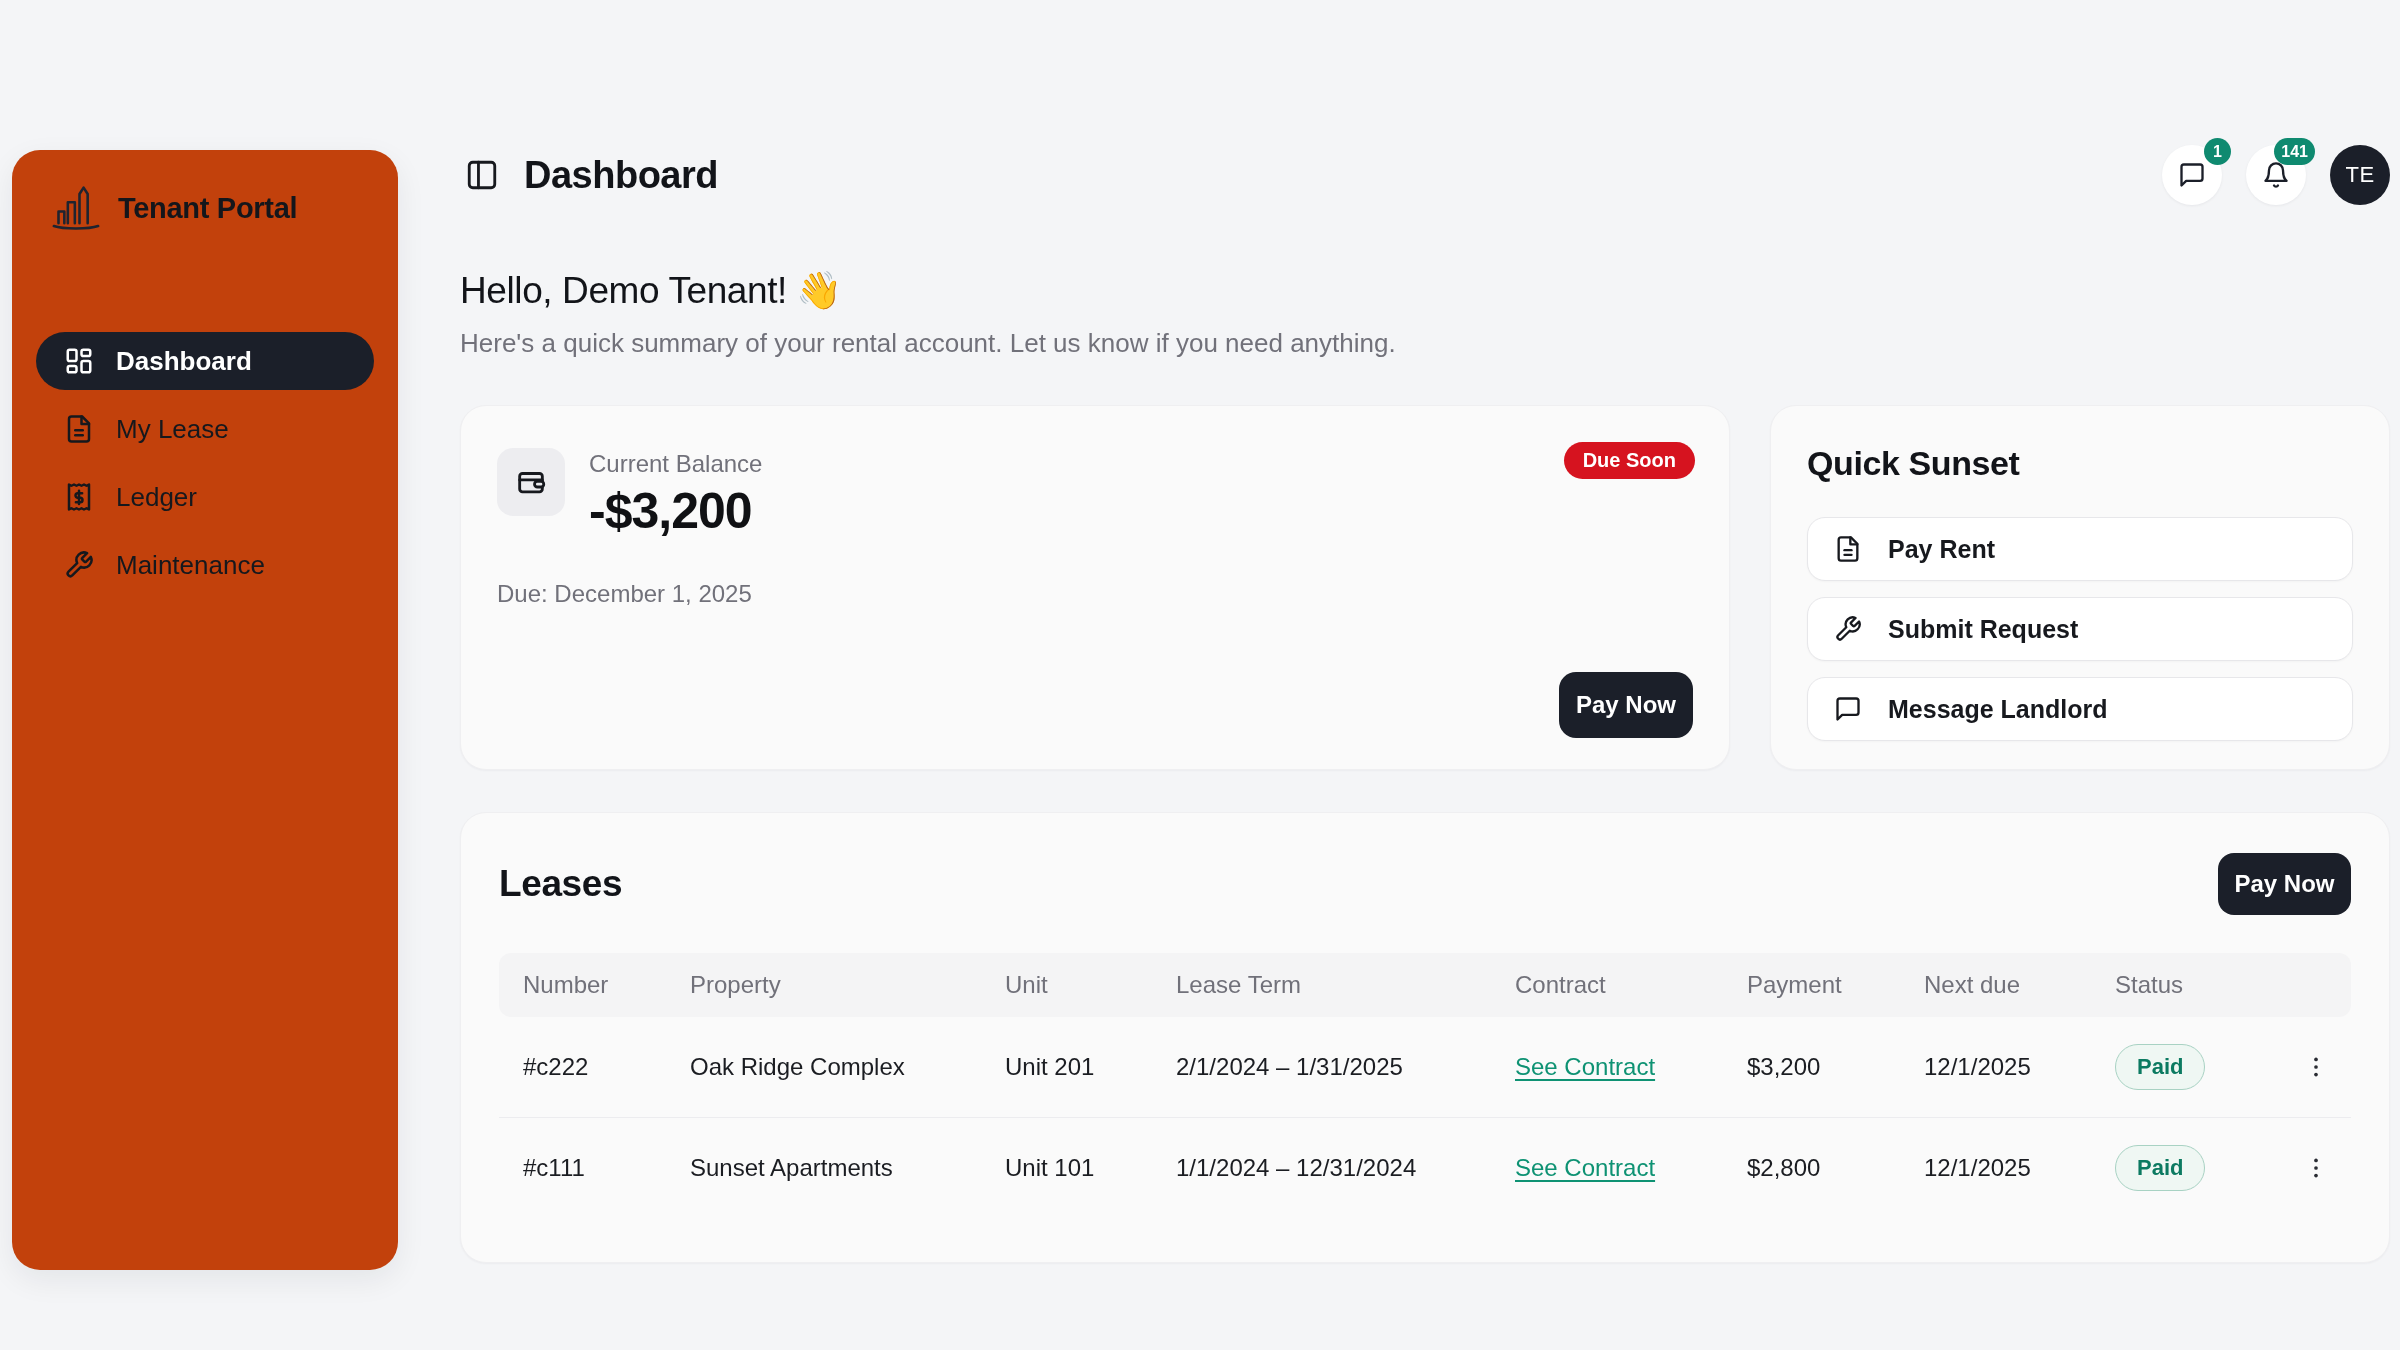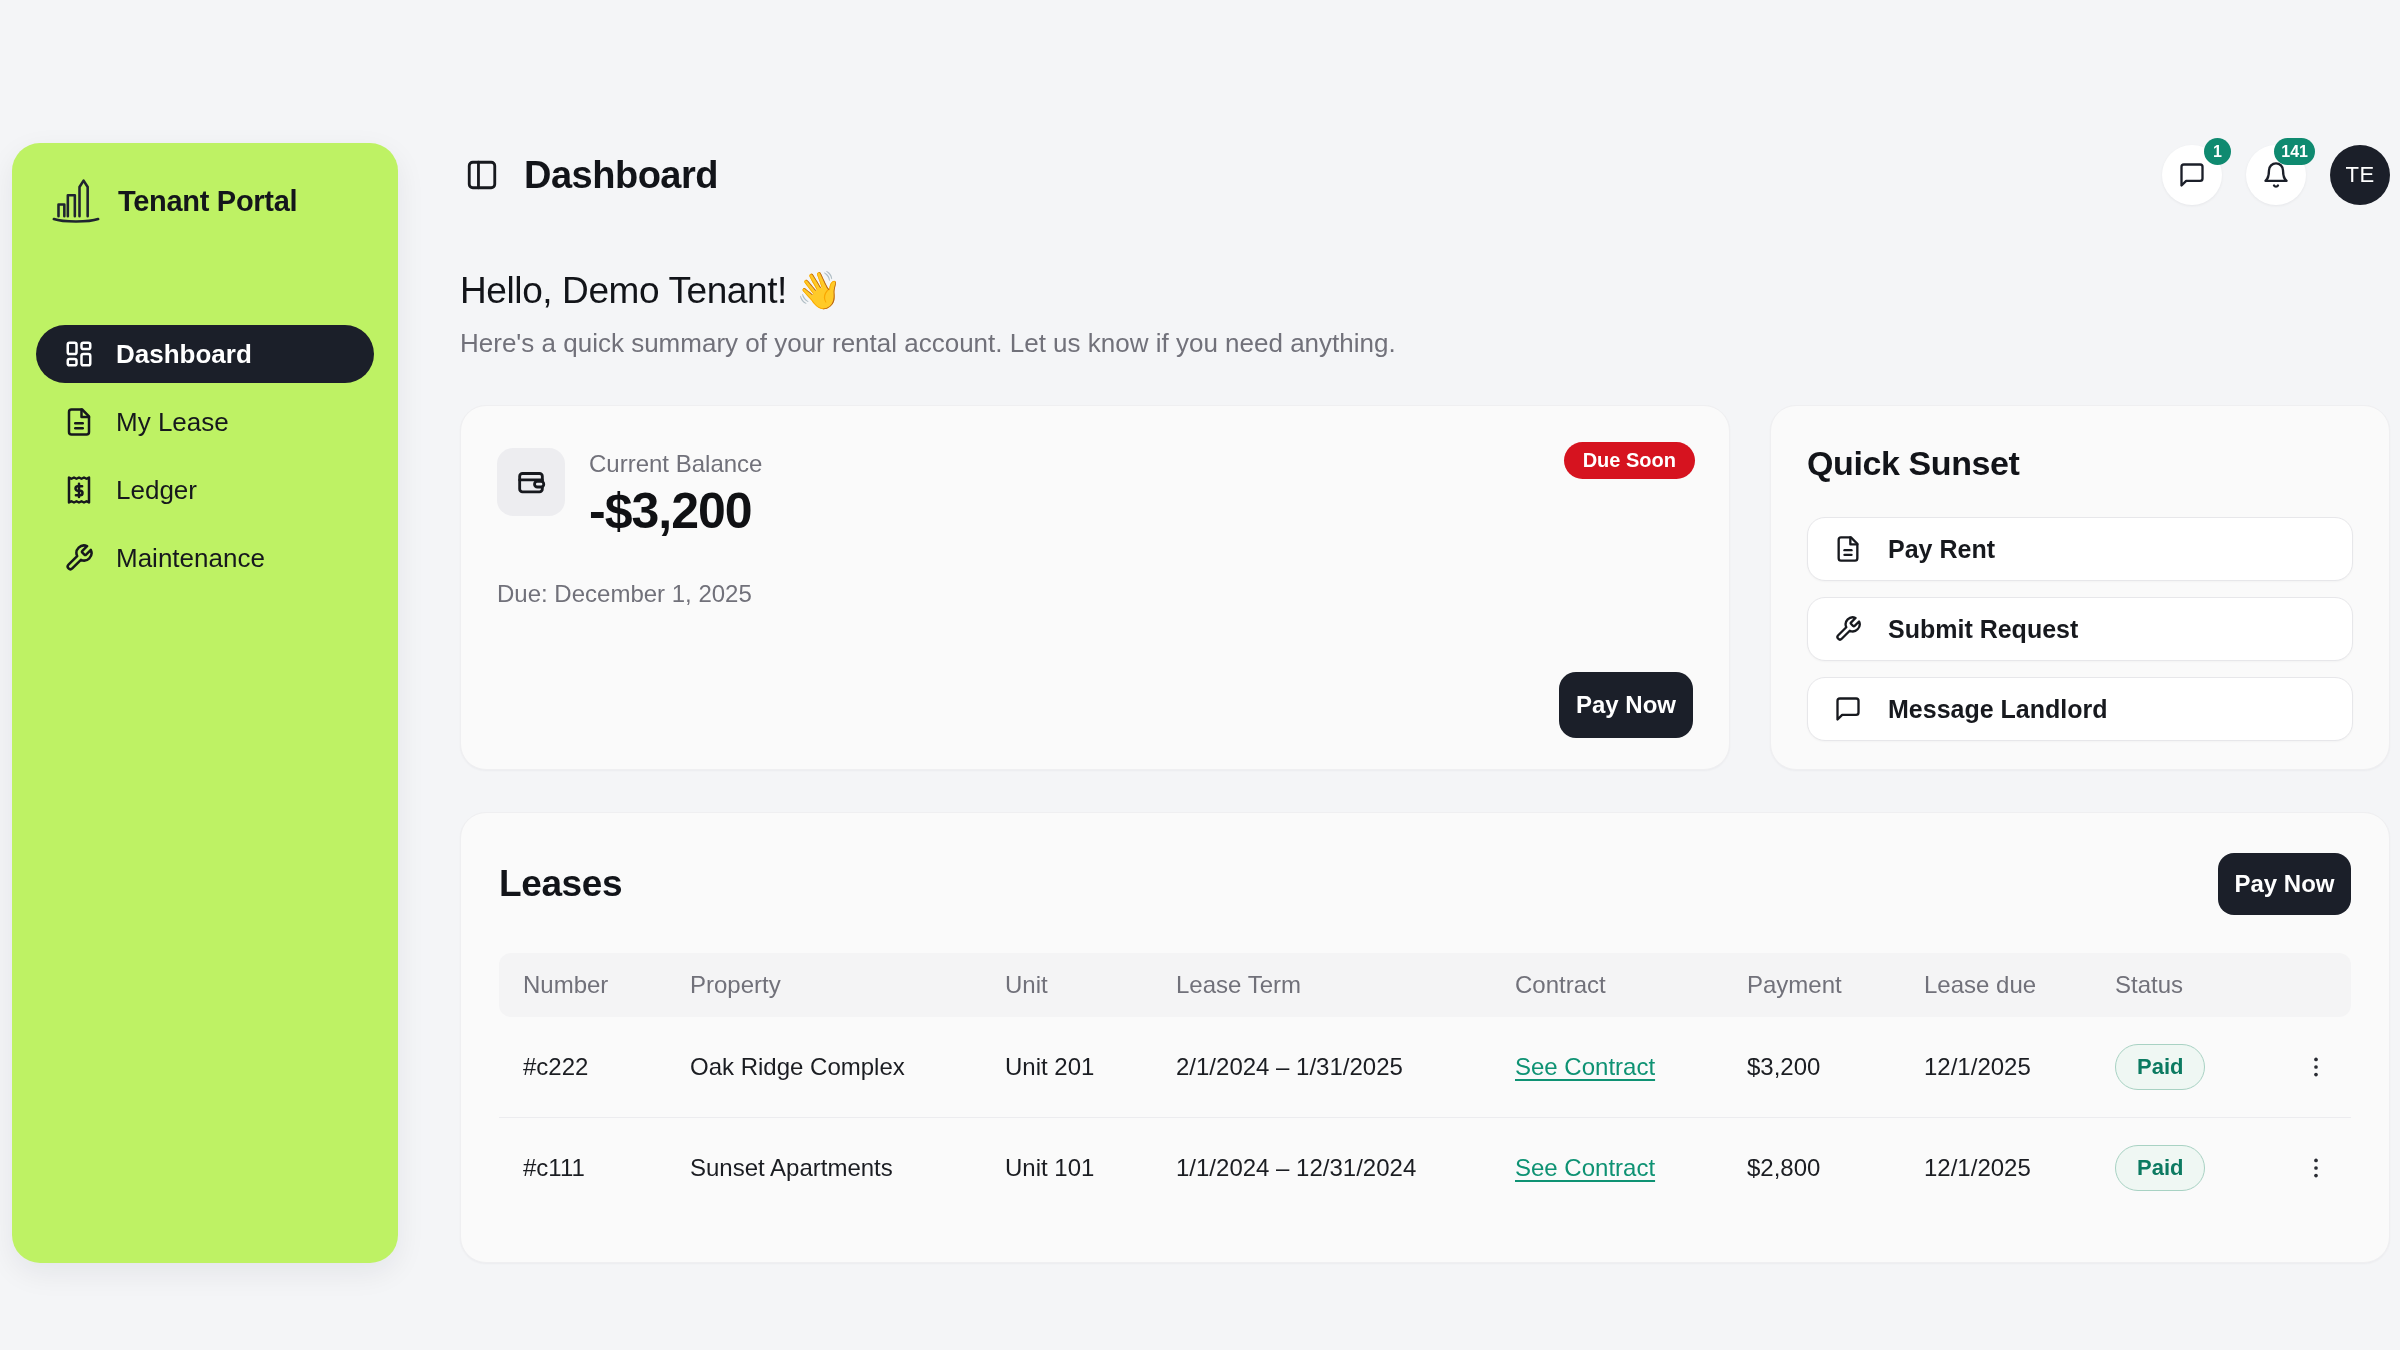--- a/index.html
+++ b/index.html
@@ -3,21 +3,21 @@
 <meta charset="utf-8">
 <style>
   html,body{margin:0;padding:0;}
   body{font-family:"Liberation Sans",sans-serif;}
   .canvas{position:relative;width:2400px;height:1350px;background:#f4f5f7;overflow:hidden;
     --accent:#0f8a70;--link:#0e9273;--danger:#d6131f;--dark:#1b1f29;
     --paid-text:#0c7a61;--paid-bg:#eff7f3;--paid-border:#a8d2c3;}
   svg{display:block;}
 
   
-  .sidebar{position:absolute;left:12px;top:143px;width:386px;height:1120px;background:#bef264;
+  .sidebar{position:absolute;left:12px;top:150px;width:386px;height:1120px;background:#c2410c;
     border-radius:28px;box-shadow:0 10px 30px rgba(16,24,40,.07);padding:30px 24px;box-sizing:border-box;}
   .brand{display:flex;align-items:center;gap:14px;padding-left:12px;margin-bottom:96px;}
   .brand-name{font-size:29px;font-weight:700;color:#14161b;letter-spacing:-.3px;}
   .nav-item{display:flex;align-items:center;gap:22px;height:58px;border-radius:999px;padding:0 28px;
     font-size:26px;font-weight:500;color:#16181d;margin-bottom:10px;cursor:pointer;}
   .nav-item.active{background:var(--dark);color:#fff;font-weight:600;}
   .nav-item .nico{width:30px;height:30px;flex:0 0 30px;}
 
   
   .main{position:absolute;left:460px;top:143px;width:1930px;}
@@ -240,21 +240,21 @@
       </div>
 
       <div class="ltable">
         <div class="tgrid thead">
           <div class="cell">Number</div>
           <div class="cell">Property</div>
           <div class="cell">Unit</div>
           <div class="cell">Lease Term</div>
           <div class="cell">Contract</div>
           <div class="cell">Payment</div>
-          <div class="cell">Lease due</div>
+          <div class="cell">Next due</div>
           <div class="cell">Status</div>
           <div class="cell"></div>
         </div>
 
         <div class="tgrid trow">
           <div class="cell">#c222</div>
           <div class="cell">Oak Ridge Complex</div>
           <div class="cell">Unit 201</div>
           <div class="cell">2/1/2024 – 1/31/2025</div>
           <div class="cell"><a class="contract-link">See Contract</a></div>

